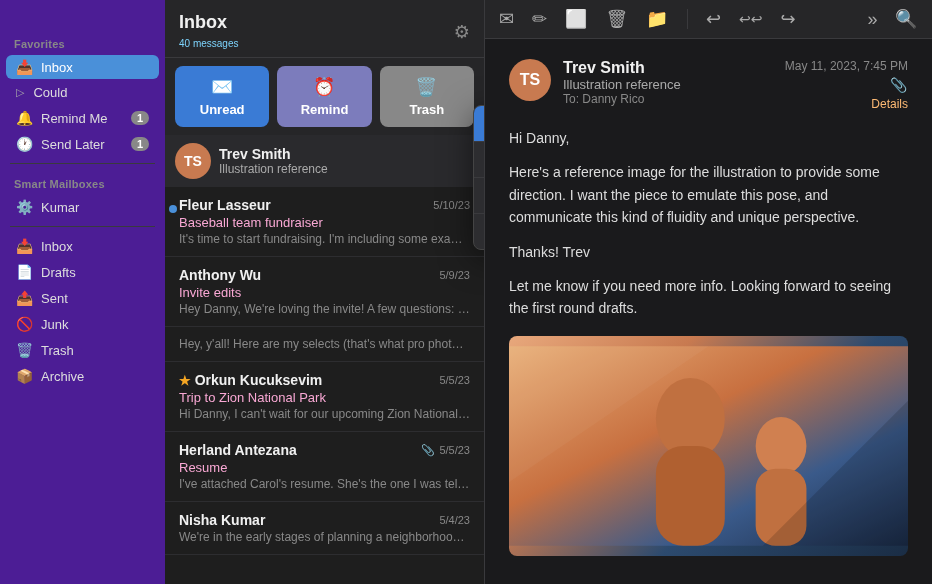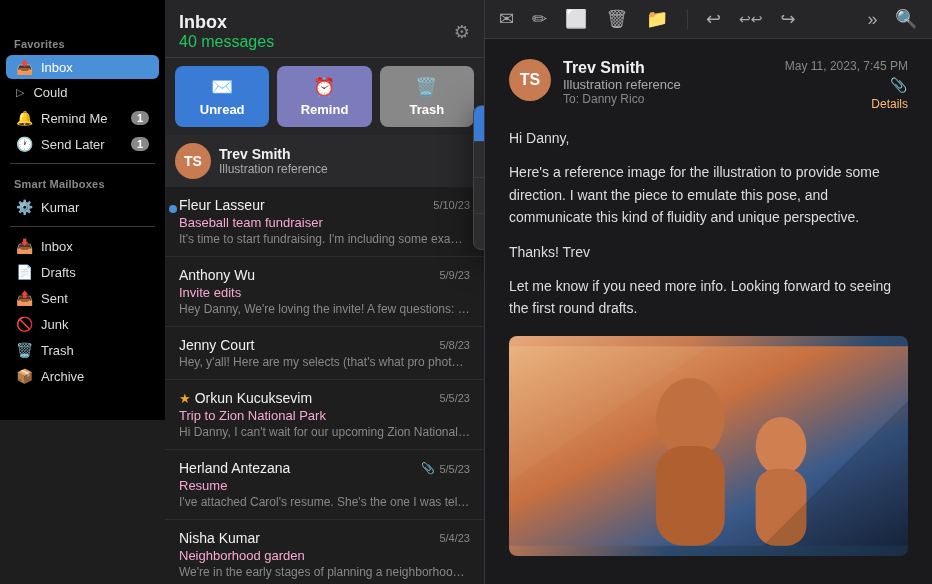--- a/index.html
+++ b/index.html
@@ -9,22 +9,22 @@
       width: 932px;
       height: 584px;
       overflow: hidden;
       display: flex;
       flex-direction: row;
     }
 
     
     #sidebar {
       width: 165px;
-      background: #000000;
-      height: 420px;
+      background: #4c1d95;
+      height: 584px;
       display: flex;
       flex-direction: column;
       padding-top: 30px;
       flex-shrink: 0;
     }
     .sidebar-section-label {
       font-size: 11px;
       font-weight: 600;
       color: #888;
       padding: 8px 14px 4px 14px;
@@ -102,22 +102,22 @@
       justify-content: space-between;
       background: #262628;
       border-bottom: 1px solid #3a3a3d;
     }
     #message-list-header .title-block h2 {
       font-size: 18px;
       font-weight: 700;
       color: #f0f0f0;
     }
     #message-list-header .title-block span {
-      font-size: 16px;
-      color: #22c55e;
+      font-size: 10px;
+      color: #7dd3fc;
     }
     #message-list-header .gear-icon {
       color: #888;
       font-size: 18px;
       cursor: pointer;
     }
 
     
     .action-buttons {
       display: flex;
@@ -204,21 +204,21 @@
       position: relative;
     }
     .message-item .msg-header {
       display: flex;
       justify-content: space-between;
       align-items: center;
       margin-bottom: 2px;
     }
     .message-item .sender-name {
       font-size: 14px;
-      font-weight: 400;
+      font-weight: 700;
       color: #f0f0f0;
     }
     .message-item .msg-date {
       font-size: 11px;
       color: #888;
       flex-shrink: 0;
     }
     .message-item .subject {
       font-size: 13px;
       color: #f9a8d4;
@@ -247,21 +247,21 @@
       color: #f5a623;
       font-size: 13px;
       margin-right: 4px;
     }
     .message-item .attachment-icon {
       color: #888;
       font-size: 11px;
     }
     .message-item .row-icons {
       display: flex;
-      align-items: flex-end;
+      align-items: flex-start;
       gap: 4px;
     }
 
     
     #email-viewer {
       flex: 1;
       background: #1a1a1c;
       height: 584px;
       display: flex;
       flex-direction: column;
@@ -493,24 +493,20 @@
       <div class="message-item">
         <div class="msg-header">
           <span class="sender-name">Anthony Wu</span>
           <span class="msg-date">5/9/23</span>
         </div>
         <div class="subject">Invite edits</div>
         <div class="preview">Hey Danny, We're loving the invite! A few questions: Could you send the exact color codes you're proposing? We'd like to see...</div>
       </div>
 
       <div class="message-item">
-        <div class="msg-header">
-          <span class="sender-name">Jenny Court</span>
-          <span class="msg-date">5/8/23</span>
-        </div>
         <div class="preview">Hey, y'all! Here are my selects (that's what pro photographers call them, right, Andre? 😊) from the photos I took over the pa...</div>
       </div>
 
       <div class="message-item">
         <div class="msg-header">
           <span class="sender-name">
             <span class="star-flag">★</span><span>Orkun Kucuksevim</span>
           </span>
           <span class="msg-date">5/5/23</span>
         </div>
@@ -528,21 +524,20 @@
         </div>
         <div class="subject">Resume</div>
         <div class="preview">I've attached Carol's resume. She's the one I was telling you about. She may not have quite as much experience as you're lo...</div>
       </div>
 
       <div class="message-item">
         <div class="msg-header">
           <span class="sender-name">Nisha Kumar</span>
           <span class="msg-date">5/4/23</span>
         </div>
-        <div class="subject">Neighborhood garden</div>
         <div class="preview">We're in the early stages of planning a neighborhood garden. Each family would be in charge of a plot. Bring your own wateri...</div>
       </div>
 
     </div>
   </div>
 
   <div id="email-viewer">
 
     <div id="viewer-toolbar">
       <span class="toolbar-icon">✉</span>

